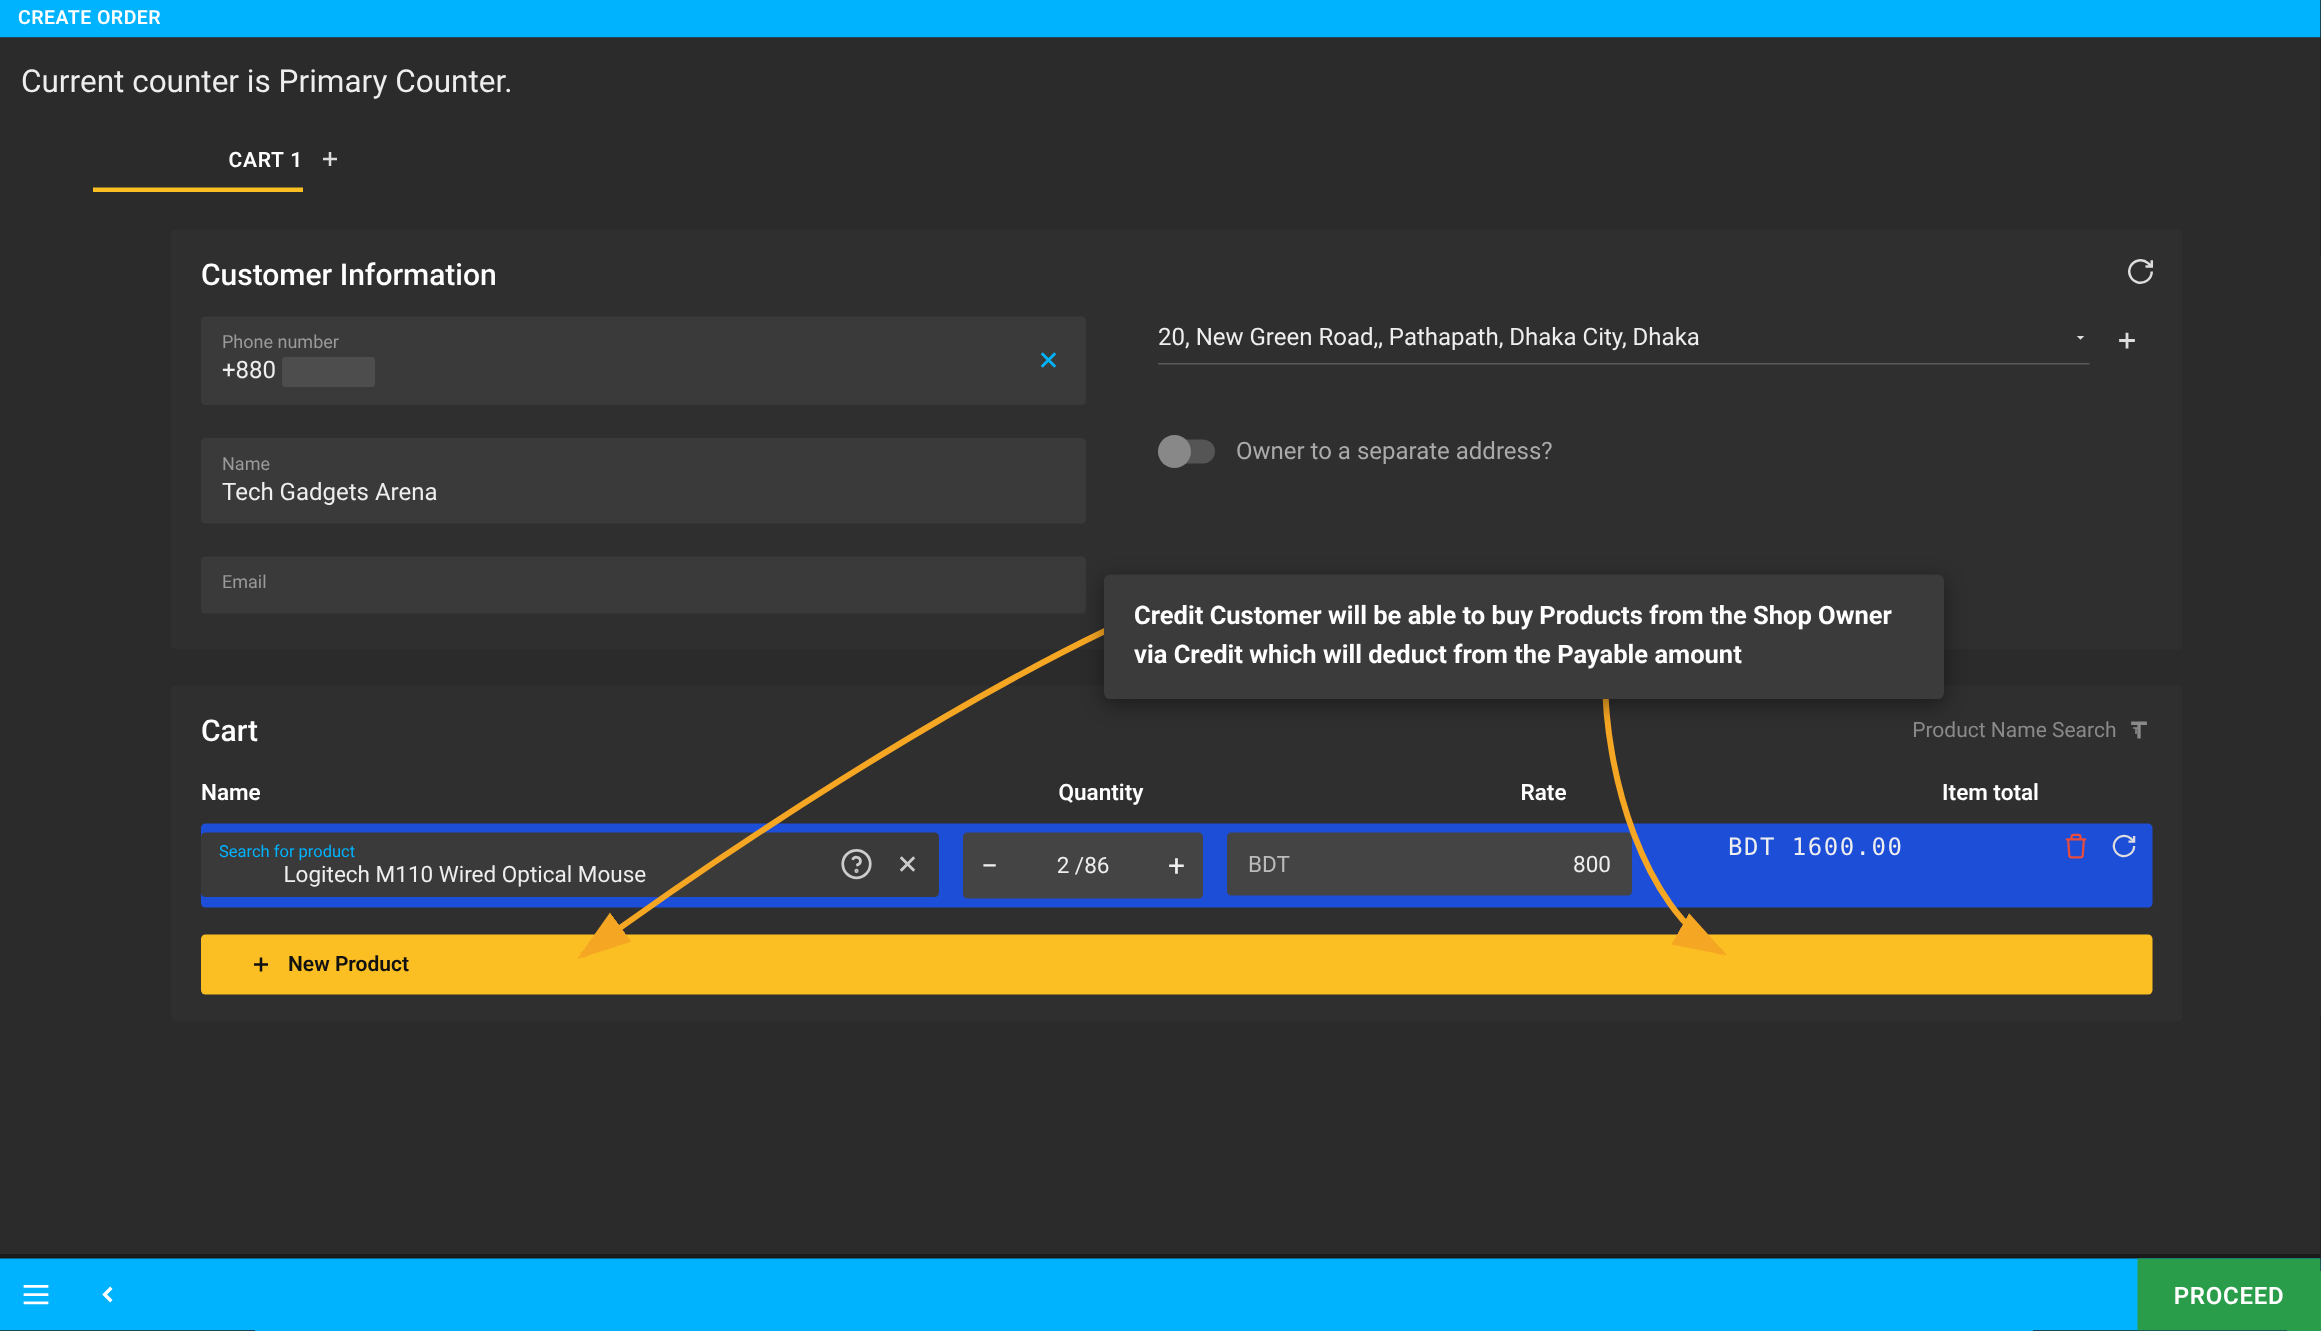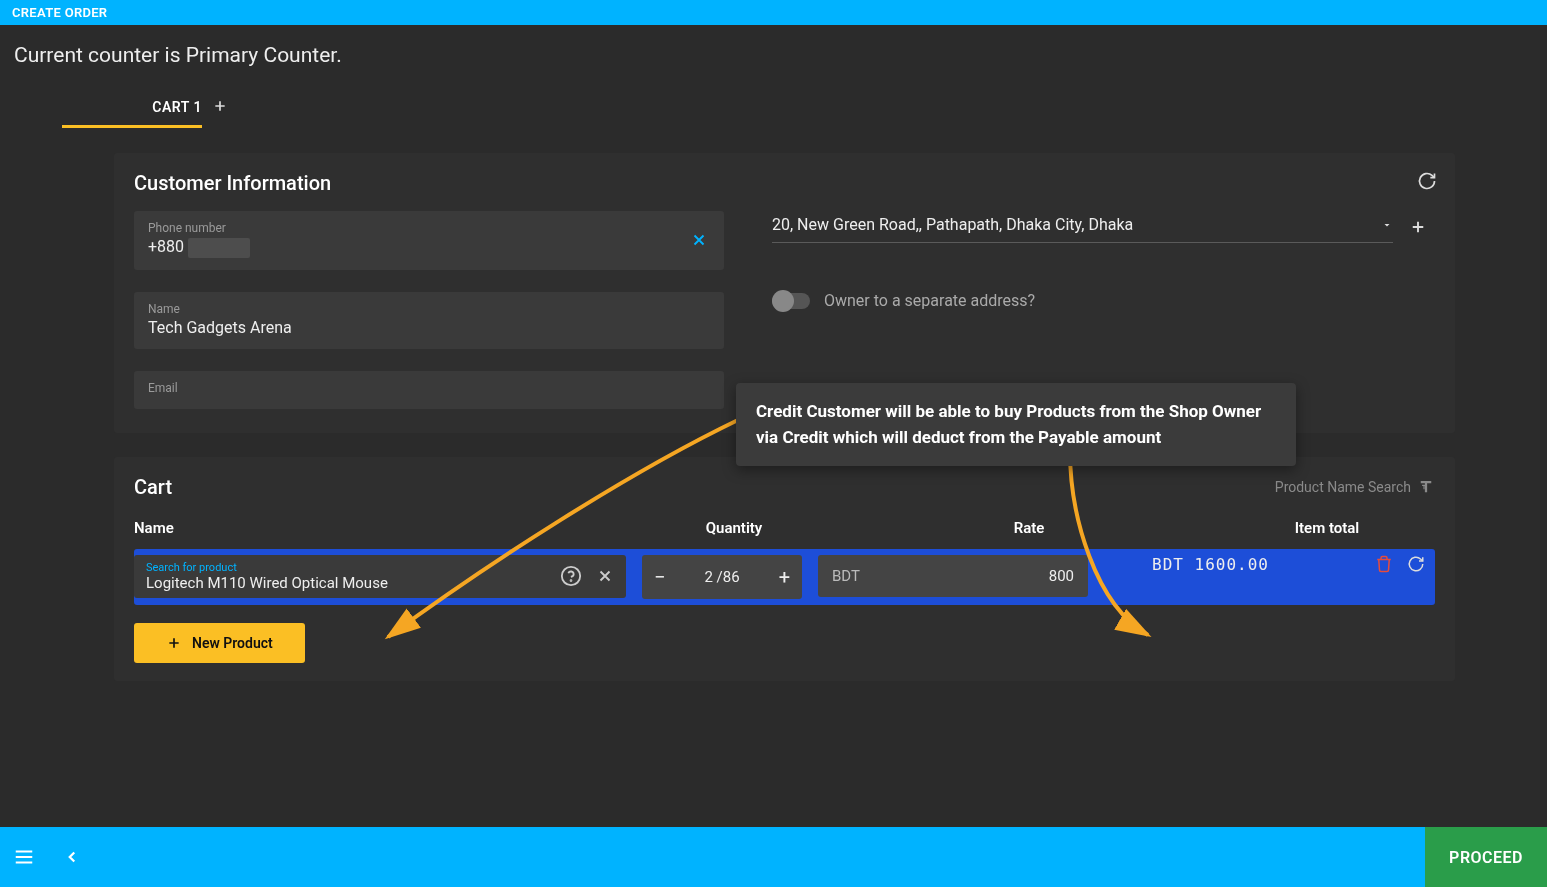--- a/index.html
+++ b/index.html
@@ -223,20 +223,21 @@
     align-items: center;
   }
   .search-prod-inner { flex: 1; }
   .sp-label {
     font-size: 11px;
     color: #00b3ff;
   }
   .sp-value {
     color: #eee;
     font-size: 15px;
+    margin-left: 43px;
   }
   .sp-icons { display: flex; gap: 14px; align-items: center; color: #ccc; }
   .qty-box {
     flex: 0 0 160px;
     background: #444;
     border-radius: 3px;
     display: flex;
     align-items: center;
     justify-content: space-between;
     padding: 10px 12px;
@@ -267,20 +268,21 @@
     font-family: ui-monospace, Menlo, monospace;
     color: #eee;
     font-size: 16px;
     letter-spacing: 1px;
   }
   .row-actions { display: flex; gap: 14px; align-items: center; }
   .btn-row {
     display: flex;
     gap: 45px;
     margin-top: 18px;
+    flex-direction: column;
   }
   .btn-primary {
     background: #fbbf24;
     color: #111;
     padding: 12px 32px;
     border-radius: 3px;
     font-weight: 600;
     font-size: 14px;
     display: flex;
     align-items: center;
@@ -295,21 +297,21 @@
     font-weight: 500;
     font-size: 14px;
     display: flex;
     align-items: center;
     gap: 10px;
     cursor: pointer;
   }
   .bottombar {
     position: absolute;
     bottom: 0; left: 0; right: 0;
-    height: 60px;
+    height: 48px;
     background: #00b3ff;
     display: flex;
     align-items: center;
   }
   .bb-menu {
     width: 48px;
     display: flex;
     align-items: center;
     justify-content: center;
     color: #fff;

